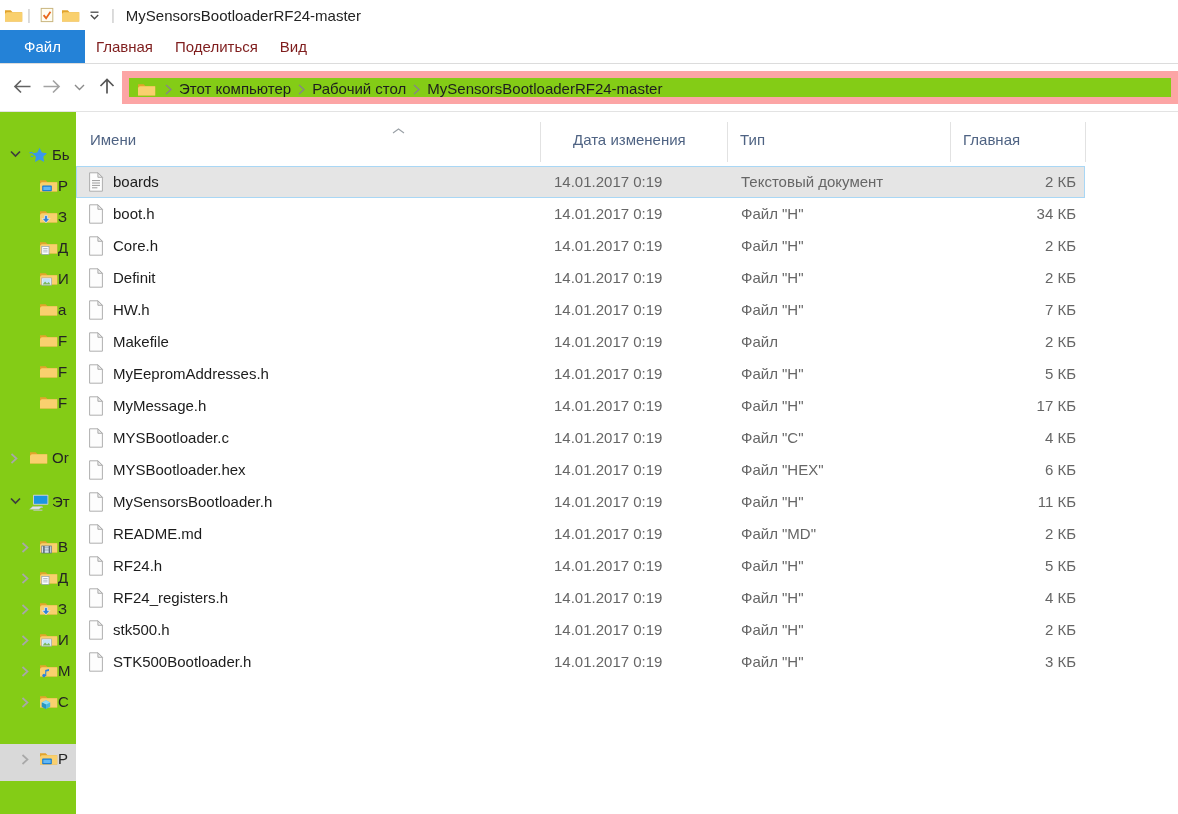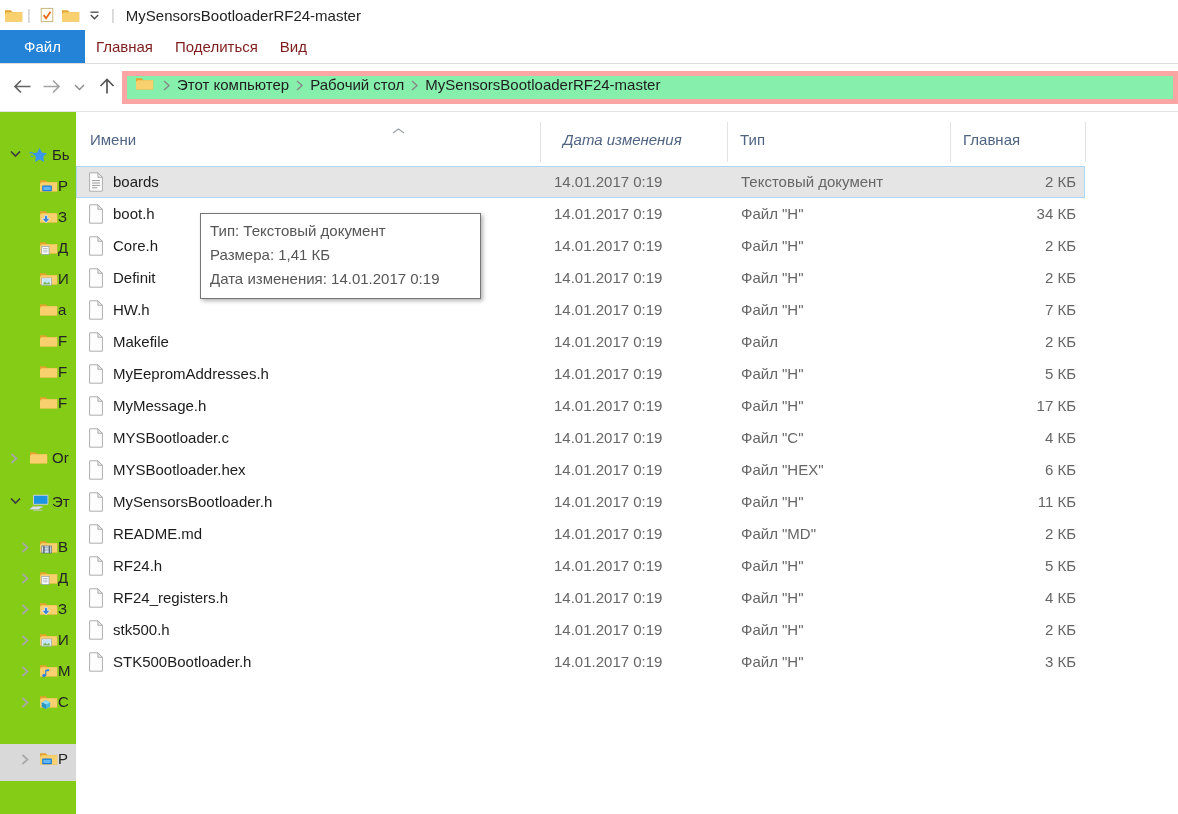--- a/index.html
+++ b/index.html
@@ -23,22 +23,22 @@
   .tab{display:flex;align-items:center;justify-content:center;padding:0 11px;color:#7f1d1d;white-space:nowrap;}
   .tab.active{background:#2482d7;color:#fff;padding:0 24px;}
 
   
   .addressbar{position:relative;height:47px;border-bottom:1px solid #e3e3e3;background:#fff;}
   .nav-btn{position:absolute;top:14px;display:inline-flex;}
   .nav-back{left:12px;}
   .nav-fwd{left:42px;}
   .nav-recent{left:74px;top:20px;}
   .nav-up{left:98px;top:13px;}
-  .addressbox{position:absolute;left:122px;right:0;top:7px;height:33px;border:5px solid #fca5a5;
-    display:flex;align-items:flex-start;padding-left:8px;background:#86efac;box-sizing:border-box;}
+  .addressbox{position:absolute;left:122px;right:0;top:7px;height:33px;border:7px solid #fca5a5;
+    display:flex;align-items:flex-end;padding-left:8px;background:#84cc16;box-sizing:border-box;}
   .addr-folder{display:inline-flex;margin-right:2px;}
   .bchev{display:inline-flex;margin:0 7px;transform:translateY(1px);}
   .crumb{color:#1e1e1e;white-space:nowrap;}
 
   
   .sidebar{position:absolute;left:0;top:112px;bottom:0;width:76px;overflow:hidden;background:#84cc16;padding-top:28px;box-sizing:border-box;}
   .srow{position:relative;height:31px;white-space:nowrap;overflow:hidden;}
   .srow.tall{height:37px;}
   .srow .chev{position:absolute;left:10px;top:10px;display:inline-flex;}
   .srow.lvl1 .chev{left:21px;}
@@ -49,21 +49,21 @@
   .srow.highlight{background:#d9d9d9;}
   .mt-or{margin-top:24px;}
   .mt-pc{margin-top:13px;}
   .mt-first{margin-top:14px;}
   .mt-last{margin-top:26px;}
 
   .filepane{position:absolute;left:76px;top:112px;right:0;bottom:0;background:#fff;}
   .lheader{position:absolute;top:8px;left:0;right:0;height:40px;}
   .hcell{position:absolute;top:11px;color:#4f6383;white-space:nowrap;}
   .hc-name{left:14px;}
-  .hc-date{left:487px;font-style:italic;}
+  .hc-date{left:497px;}
   .hc-type{left:664px;text-align:right;}
   .hc-size{left:887px;}
   .hdiv{position:absolute;top:2px;height:40px;width:1px;background:#e2e2e2;}
   .hd-1{left:464px;}.hd-2{left:651px;}.hd-3{left:874px;}.hd-4{left:1009px;}
   .sortmark{position:absolute;left:316px;top:0;}
 
   .rows{position:absolute;top:54px;left:0;right:0;}
   .frow{position:relative;height:32px;width:1009px;border:1px solid transparent;box-sizing:border-box;}
   .frow.selected{background:#e5e5e5;border-color:#a9d7f5;}
   .ficon{position:absolute;left:11px;top:5px;display:inline-flex;}
@@ -616,19 +616,14 @@
             </svg>
           </span>
           <span class="fname">STK500Bootloader.h</span>
           <span class="fdate">14.01.2017 0:19</span>
           <span class="ftype">Файл "H"</span>
           <span class="fsize">3 КБ</span>
         </div>
       </div>
   </div>
 
-  <div class="tooltip">
-    <div>Тип: Текстовый документ</div>
-    <div>Размера: 1,41 КБ</div>
-    <div>Дата изменения: 14.01.2017 0:19</div>
-  </div>
 
 </div>
 
 </body></html>

